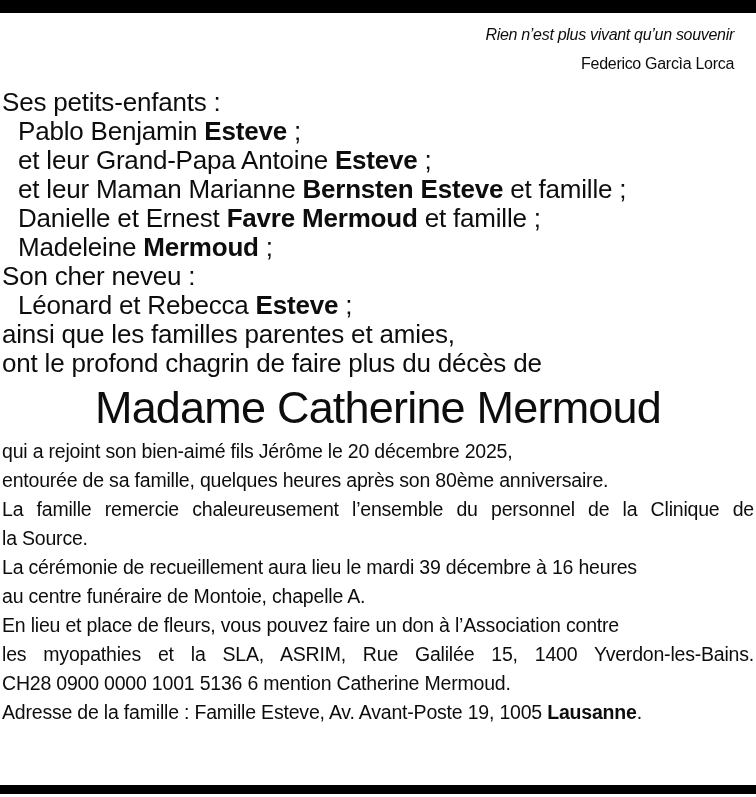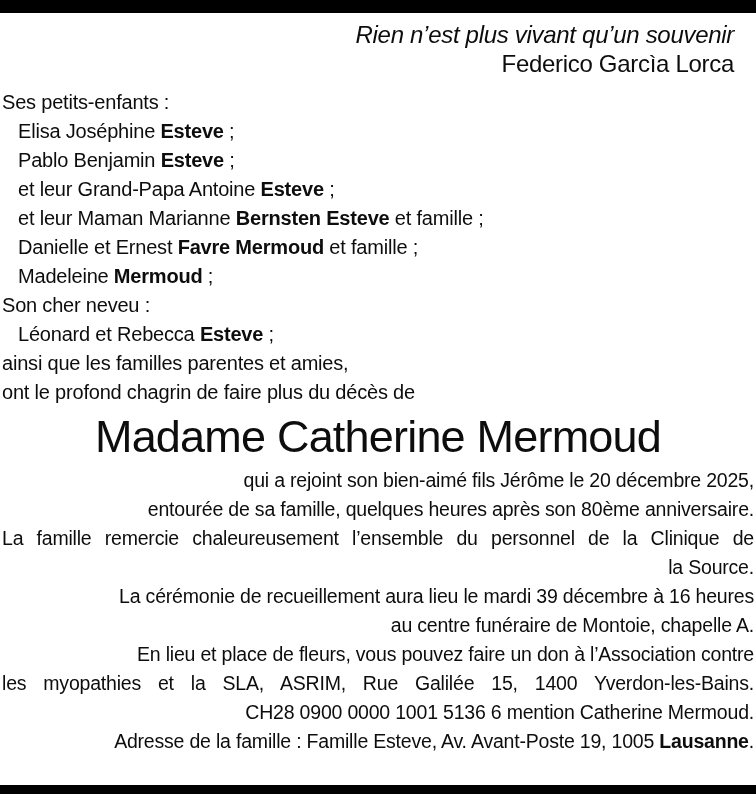--- a/index.html
+++ b/index.html
@@ -12,29 +12,29 @@
     font-family: "Liberation Sans", sans-serif;
     overflow: hidden;
   }
   .rule { background: #000000; }
   .rule-top { height: 13px; width: 100%; }
   .rule-bottom { position: absolute; left: 0; right: 0; bottom: 3px; height: 9px; }
 
   .quote {
     text-align: right;
     padding: 7px 22px 0 0;
-    font-size: 24px;
+    font-size: 16px;
     line-height: 29px;
     letter-spacing: -0.3px;
   }
   .quote .q-text { font-style: italic; }
 
   .announcement {
     padding: 10px 2px 0 2px;
-    font-size: 20px;
+    font-size: 26px;
     line-height: 29px;
     letter-spacing: -0.2px;
   }
   .announcement .line { white-space: nowrap; }
   .line.indent-1 { padding-left: 16px; }
   .seg-bold { font-weight: 700; }
 
   .page-title {
     margin: 0;
     font-size: 45px;
@@ -44,42 +44,41 @@
     letter-spacing: -0.8px;
     white-space: nowrap;
   }
 
   .details {
     padding: 0 2px 0 2px;
     font-size: 19.5px;
     line-height: 29px;
     letter-spacing: -0.2px;
   }
-  .details .line { white-space: nowrap; text-align: right; }
+  .details .line { white-space: nowrap; }
   .details .line.justify {
     white-space: normal;
     text-align: justify;
     text-align-last: justify;
   }
 </style>
 </head>
 <body>
 
 <div class="page">
 
   <div class="rule rule-top"></div>
 
   <div class="quote">
     <div class="q-text">Rien n’est plus vivant qu’un souvenir</div>
     <div class="q-author">Federico Garcìa Lorca</div>
   </div>
 
   <div class="announcement">
       <div class="line"><span class="seg">Ses petits-enfants :</span></div>
-      <div class="line indent-1"><span class="seg">Elisa Joséphine </span><span class="seg-bold">Esteve</span><span class="seg"> ;</span></div>
       <div class="line indent-1"><span class="seg">Pablo Benjamin </span><span class="seg-bold">Esteve</span><span class="seg"> ;</span></div>
       <div class="line indent-1"><span class="seg">et leur Grand-Papa Antoine </span><span class="seg-bold">Esteve</span><span class="seg"> ;</span></div>
       <div class="line indent-1"><span class="seg">et leur Maman Marianne </span><span class="seg-bold">Bernsten Esteve</span><span class="seg"> et famille ;</span></div>
       <div class="line indent-1"><span class="seg">Danielle et Ernest </span><span class="seg-bold">Favre Mermoud</span><span class="seg"> et famille ;</span></div>
       <div class="line indent-1"><span class="seg">Madeleine </span><span class="seg-bold">Mermoud</span><span class="seg"> ;</span></div>
       <div class="line"><span class="seg">Son cher neveu :</span></div>
       <div class="line indent-1"><span class="seg">Léonard et Rebecca </span><span class="seg-bold">Esteve</span><span class="seg"> ;</span></div>
       <div class="line"><span class="seg">ainsi que les familles parentes et amies,</span></div>
       <div class="line"><span class="seg">ont le profond chagrin de faire plus du décès de</span></div>
     </div>

